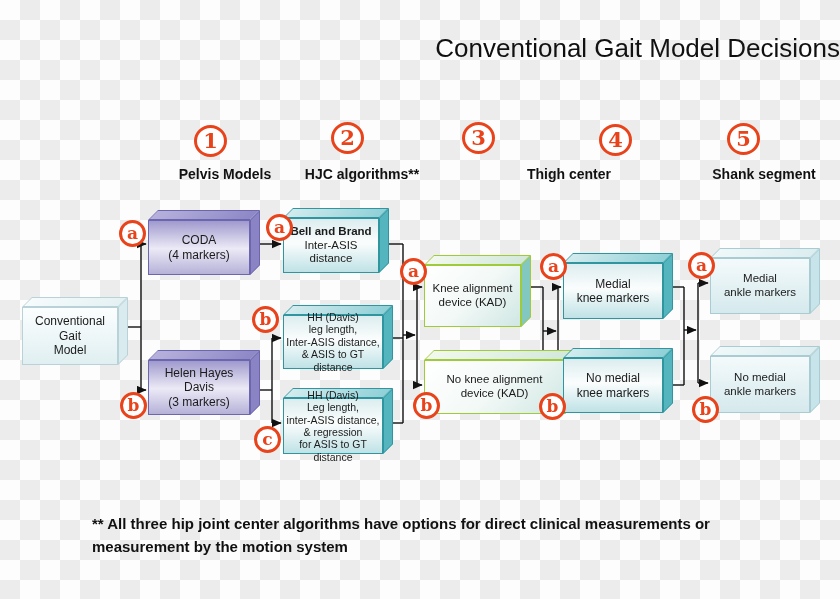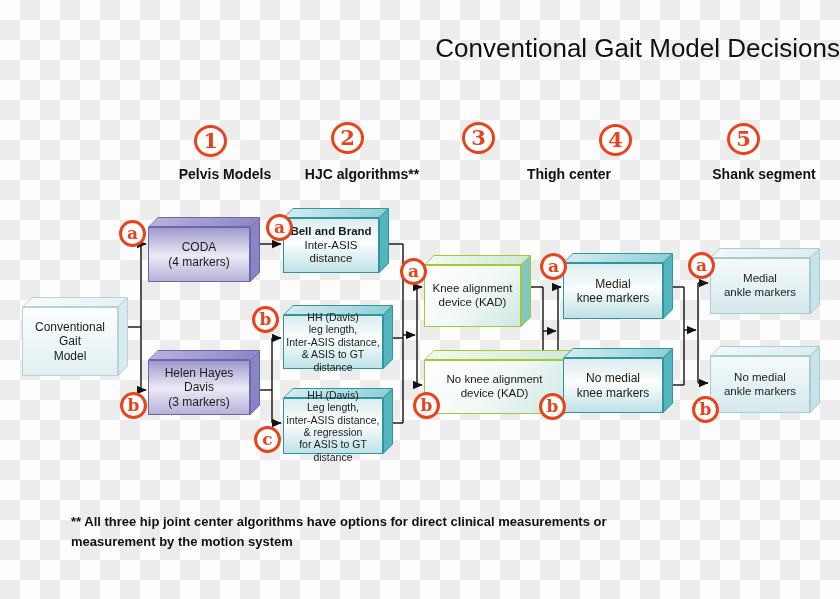--- a/index.html
+++ b/index.html
@@ -57,22 +57,22 @@
   .v-green{--bc:#9fca3a;--side-c:#82c8c1;
     --top-g:linear-gradient(90deg,#f2f8ee,#d2e8da);
     --front-g:linear-gradient(135deg,#ffffff 0%,#f3f9f7 50%,#cfe7e3 100%);}
   .v-pale{--bc:#b9d2d8;--side-c:#d9ebee;
     --top-g:linear-gradient(90deg,#f6fbfc,#e4f1f3);
     --front-g:linear-gradient(180deg,#fcfeff 0%,#e0eff1 100%);}
   .v-pale2{--bc:#a9cbd2;--side-c:#c6e4e9;
     --top-g:linear-gradient(90deg,#f0f8f9,#dcedf0);
     --front-g:linear-gradient(180deg,#f4fafb 0%,#d5e9ed 100%);}
   .footnote{
-    position:absolute;left:71px;top:512px;max-width:690px;
-    font-size:13px;font-weight:bold;color:#111;line-height:1.55;white-space:pre-line;
+    position:absolute;left:92px;top:512px;max-width:690px;
+    font-size:15px;font-weight:bold;color:#111;line-height:1.55;white-space:pre-line;
   }
 </style>
 </head>
 <body>
 
 <div id="canvas">
 
   <div class="title">Conventional Gait Model Decisions</div>
 
   <div class="numcircle" style="left:194px;top:125px;">1</div>
@@ -120,28 +120,28 @@
       <path d="M673,287 H684"></path>
       <path d="M673,385 H684"></path>
       <path d="M684,287 V385"></path>
       <path d="M684,330 H696" marker-end="url(#ah)"></path>
       <path d="M698,283 V383"></path>
       <path d="M698,283 H708" marker-end="url(#ah)"></path>
       <path d="M698,383 H708" marker-end="url(#ah)"></path>
     </g>
   </svg>
 
-  <div class="b3d v-pale" style="left:22px;top:297px;width:106px;height:79px;">
+  <div class="b3d v-pale" style="left:22px;top:297px;width:106px;height:68px;">
     <div class="top"></div>
     <div class="side"></div>
     <div class="front">Conventional Gait
 Model</div>
   </div>
 
-  <div class="b3d v-purple" style="left:148px;top:210px;width:112px;height:65px;margin-top:7px;">
+  <div class="b3d v-purple" style="left:148px;top:210px;width:112px;height:65px;">
     <div class="top"></div>
     <div class="side"></div>
     <div class="front">CODA
 (4 markers)</div>
   </div>
 
   <div class="b3d v-purple" style="left:148px;top:350px;width:112px;height:65px;">
     <div class="top"></div>
     <div class="side"></div>
     <div class="front">Helen Hayes Davis

